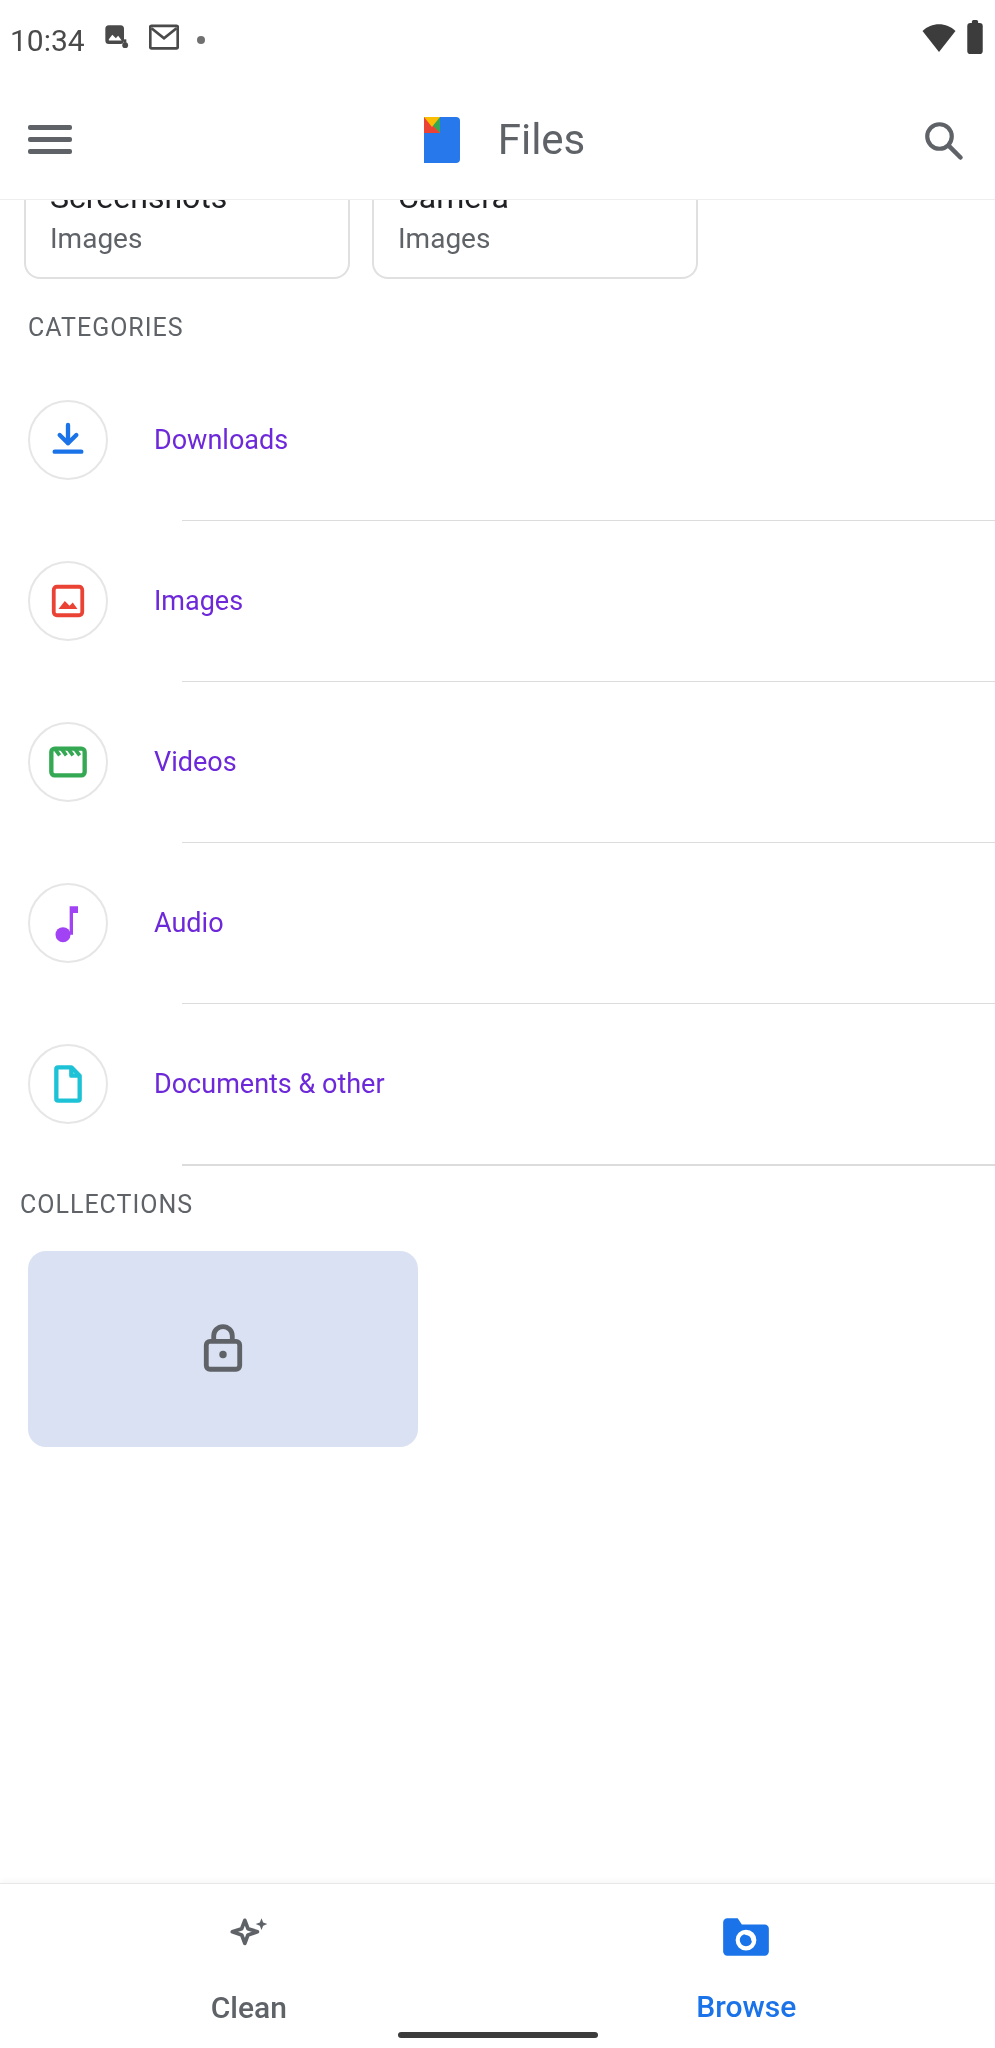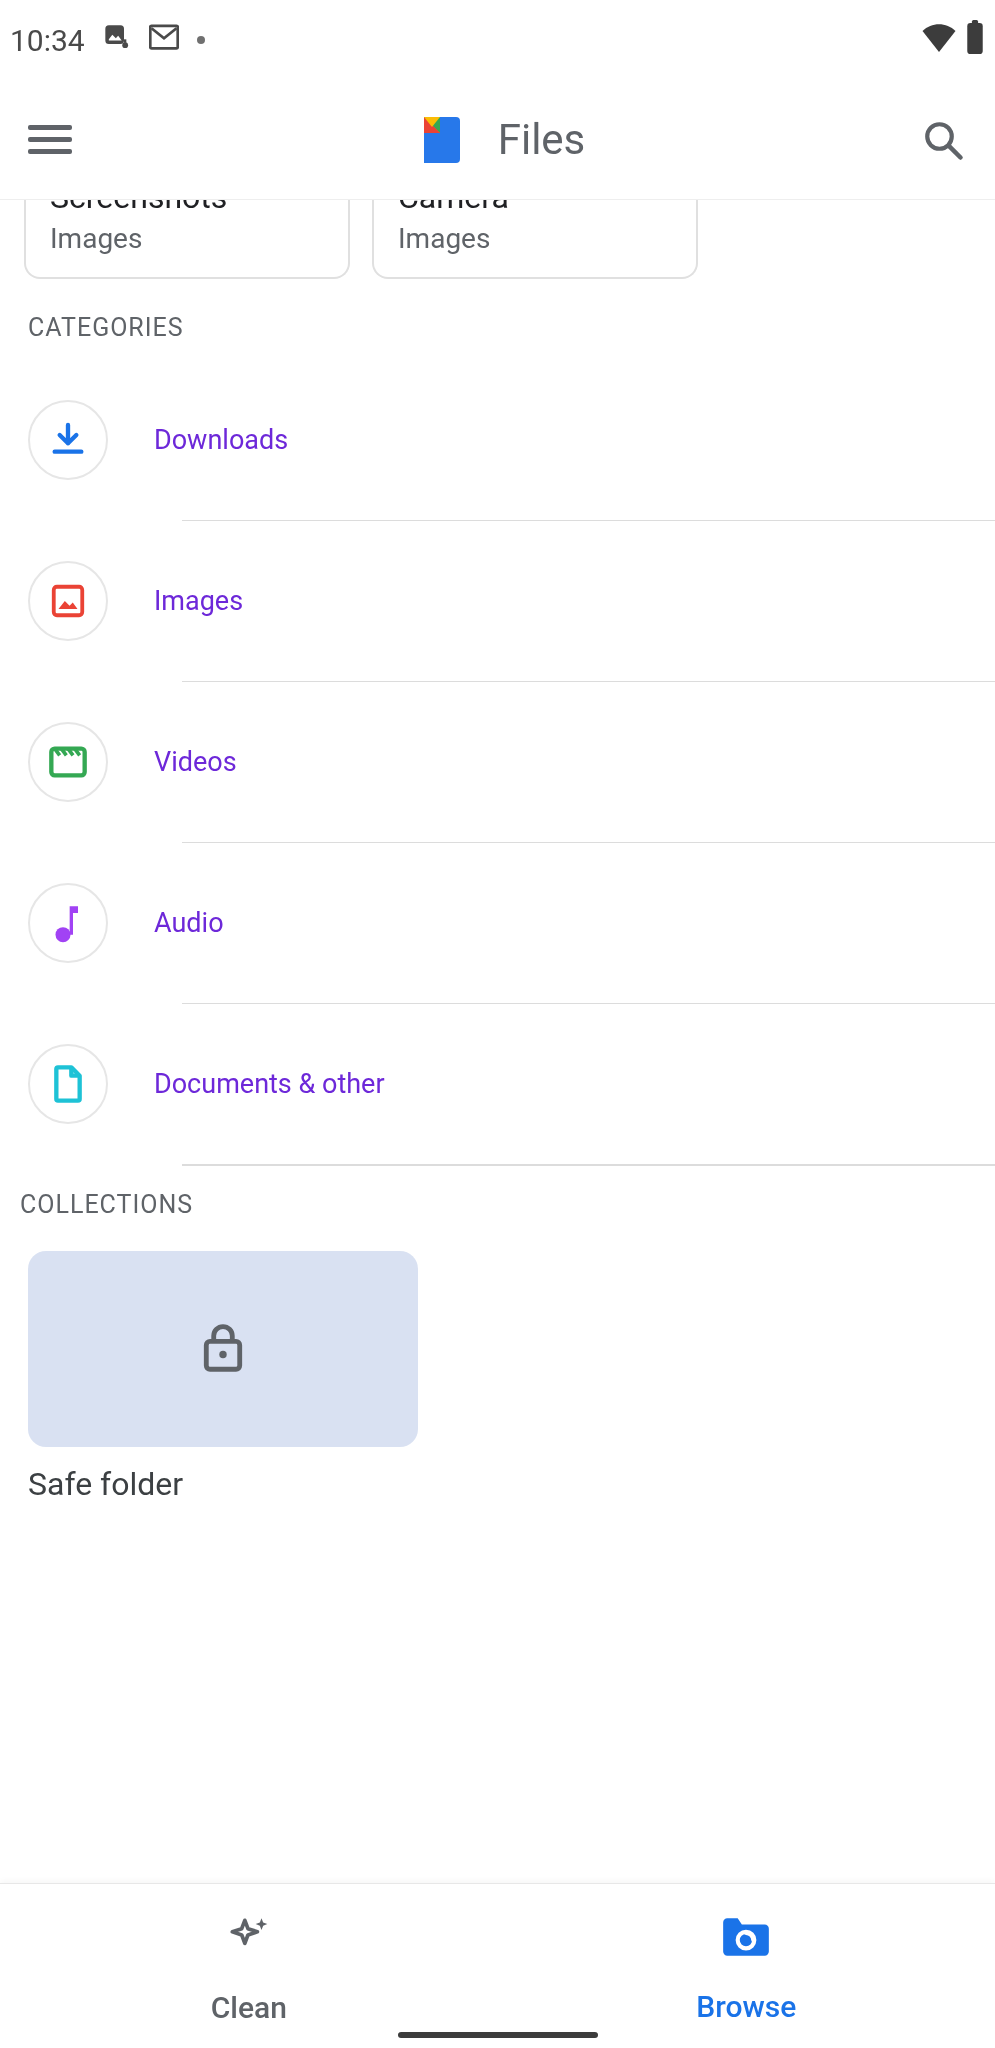--- a/index.html
+++ b/index.html
@@ -373,21 +373,20 @@
 
   <div class="collection-card">
     <span>
       <svg width="46" height="52" viewBox="0 0 24 28">
         <rect x="3" y="11" width="18" height="15" rx="2" fill="none" stroke="#5f6368" stroke-width="2.6"></rect>
         <path d="M7 11V8a5 5 0 0110 0v3" fill="none" stroke="#5f6368" stroke-width="2.6"></path>
         <circle cx="12" cy="18" r="2" fill="#5f6368"></circle>
       </svg>
     </span>
   </div>
-  <div class="collection-label">Safe folder</div>
 
 </div>
 
 <div class="bottom-wrap">
   <div class="bottom-nav">
     <div class="nav-item">
       <span>
         <svg width="50" height="50" viewBox="0 0 24 24">
           <path d="M10 4l1.5 4L16 9.5 11.5 11 10 15l-1.5-4L4 9.5 8.5 8 10 4z" fill="none" stroke="#5f6368" stroke-width="1.8" stroke-linejoin="round"></path>
           <path d="M18 3l.8 2 2 .8-2 .8-.8 2-.8-2-2-.8 2-.8.8-2z" fill="#5f6368"></path>

